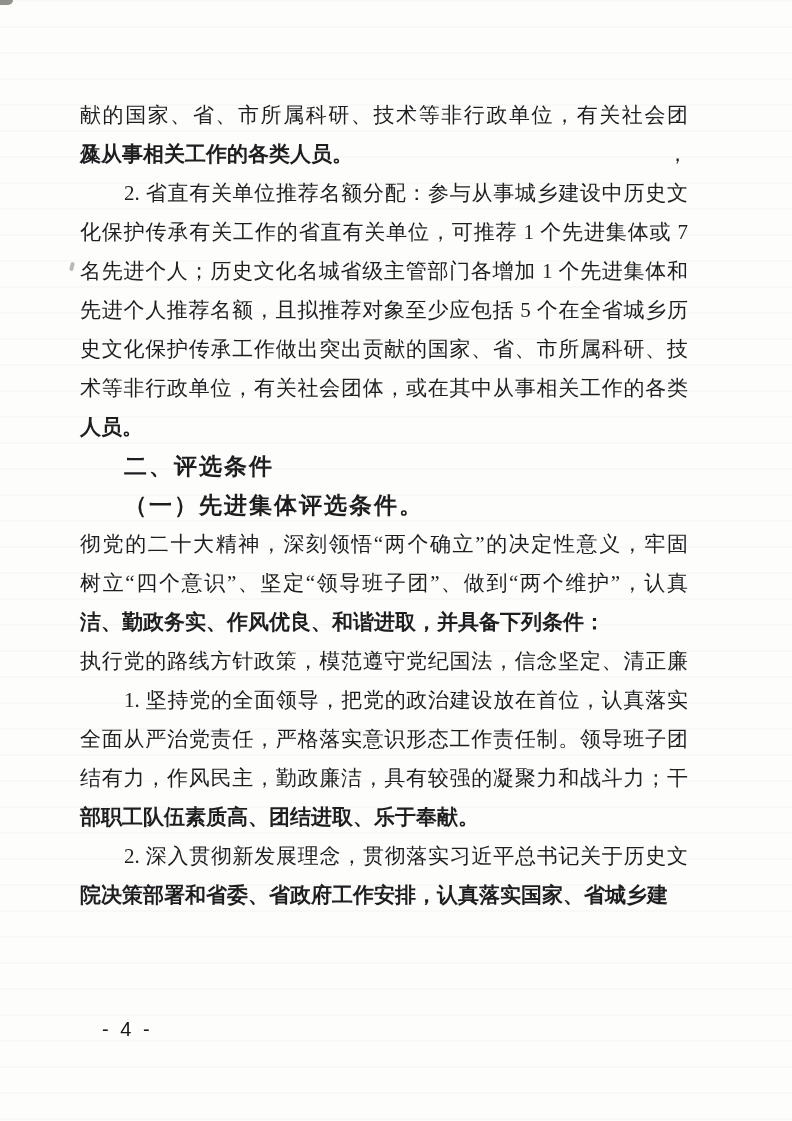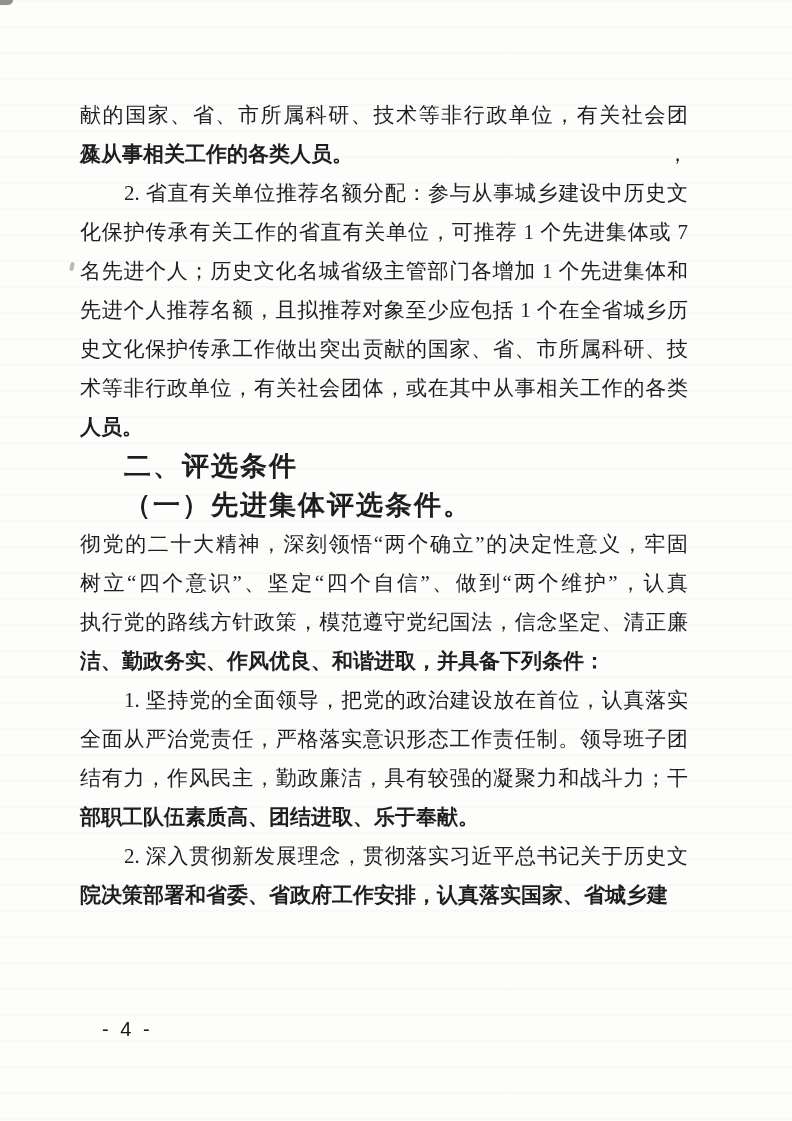--- a/index.html
+++ b/index.html
@@ -36,21 +36,21 @@
     text-justify: inter-character;
     overflow: visible;
     white-space: normal;
   }
   .line.fill { text-align-last: justify; }
   .line.end  { text-align-last: left; font-weight: bold; }
   .line.indent { padding-left: 44px; font-family: Liberation Serif, serif; }
   .line.bold {
     font-family: "Liberation Sans", "DejaVu Sans", sans-serif;
     font-weight: bold;
-    font-size: 27px;
+    font-size: 23px;
     letter-spacing: 2px;
   }
   .pagenum {
     position: absolute;
     left: 102px;
     top: 1018px;
     font-size: 20px;
     letter-spacing: 3px;
     color: #161616;
     font-family: "Liberation Sans", "DejaVu Sans", sans-serif;
@@ -84,30 +84,30 @@
 <div class="page">
   <div class="speck-corner"></div>
   <div class="speck-mid"></div>
 
   <main class="textblock" id="textblock">
       <div class="line fill">献的国家、省、市所属科研、技术等非行政单位，有关社会团体，</div>
       <div class="line end">及从事相关工作的各类人员。</div>
       <div class="line fill indent">2. 省直有关单位推荐名额分配：参与从事城乡建设中历史文</div>
       <div class="line fill">化保护传承有关工作的省直有关单位，可推荐 1 个先进集体或 7</div>
       <div class="line fill">名先进个人；历史文化名城省级主管部门各增加 1 个先进集体和</div>
-      <div class="line fill">先进个人推荐名额，且拟推荐对象至少应包括 1 个在全省城乡历</div>
+      <div class="line fill">先进个人推荐名额，且拟推荐对象至少应包括 5 个在全省城乡历</div>
       <div class="line fill">史文化保护传承工作做出突出贡献的国家、省、市所属科研、技</div>
       <div class="line fill">术等非行政单位，有关社会团体，或在其中从事相关工作的各类</div>
       <div class="line end">人员。</div>
       <div class="line end indent bold">二、评选条件</div>
       <div class="line end indent bold">（一）先进集体评选条件。</div>
       <div class="line fill">彻党的二十大精神，深刻领悟“两个确立”的决定性意义，牢固</div>
-      <div class="line fill">树立“四个意识”、坚定“四个自信”、做到“两个维护”，认真</div>
+      <div class="line fill">树立“四个意识”、坚定“领导班子团”、做到“两个维护”，认真</div>
+      <div class="line end">洁、勤政务实、作风优良、和谐进取，并具备下列条件：</div>
       <div class="line fill">执行党的路线方针政策，模范遵守党纪国法，信念坚定、清正廉</div>
-      <div class="line end">洁、勤政务实、作风优良、和谐进取，并具备下列条件：</div>
       <div class="line fill indent">1. 坚持党的全面领导，把党的政治建设放在首位，认真落实</div>
       <div class="line fill">全面从严治党责任，严格落实意识形态工作责任制。领导班子团</div>
       <div class="line fill">结有力，作风民主，勤政廉洁，具有较强的凝聚力和战斗力；干</div>
       <div class="line end">部职工队伍素质高、团结进取、乐于奉献。</div>
       <div class="line fill indent">2. 深入贯彻新发展理念，贯彻落实习近平总书记关于历史文</div>
       <div class="line end">院决策部署和省委、省政府工作安排，认真落实国家、省城乡建</div>
     </main>
 
   <div class="pagenum">- 4 -</div>
 </div>

